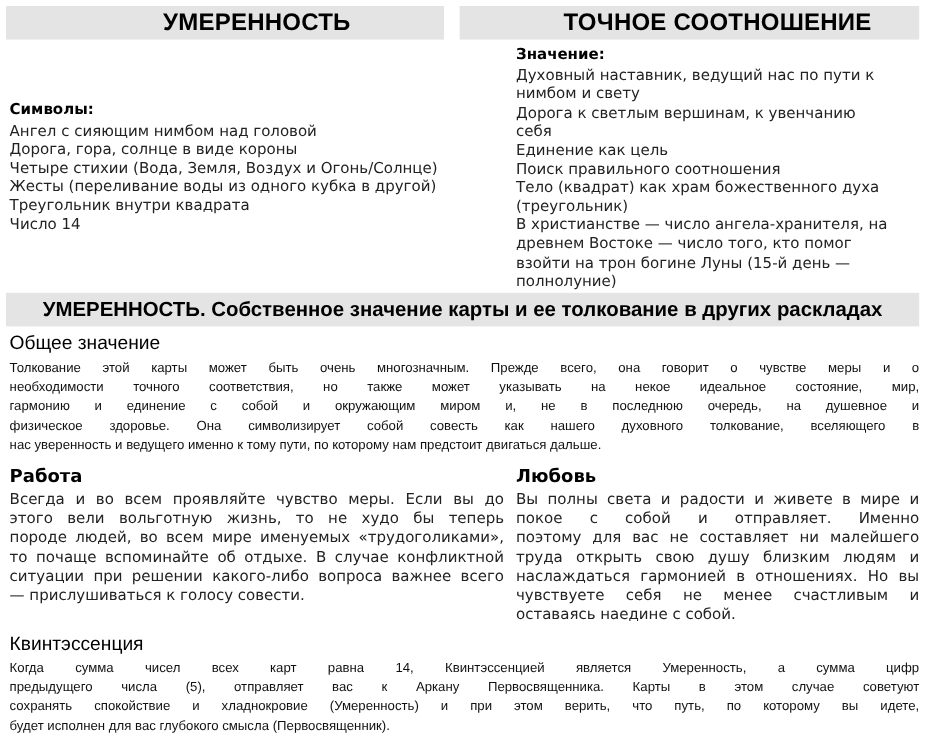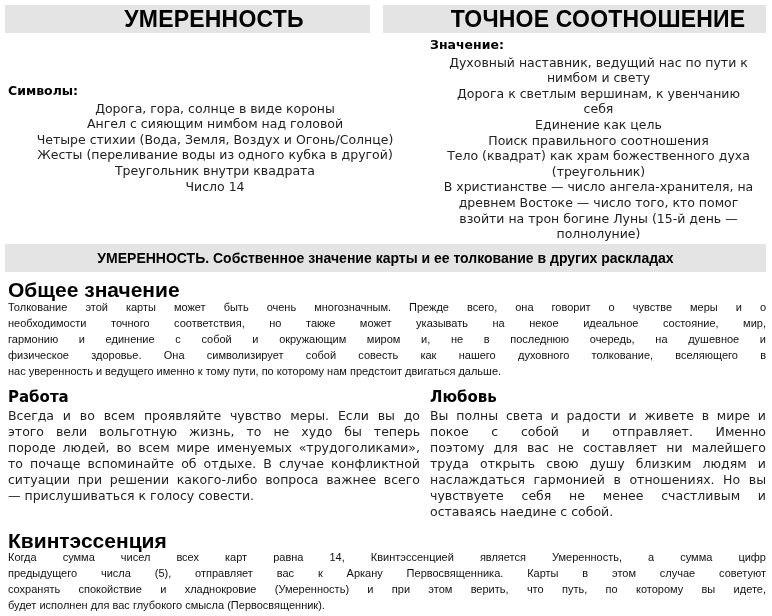--- a/index.html
+++ b/index.html
@@ -9,46 +9,46 @@
     font-family:"DejaVu Sans", sans-serif;
   }
   
   .bar { position:absolute; height:28px; background:#e4e4e4; }
   #bar-left  { left:5px;   top:5px; width:365px; }
   #bar-right { left:383px; top:5px; width:383px; }
   .bar-title {
     position:absolute; top:5px; height:28px;
     display:flex; align-items:center; justify-content:center;
     font-family:"Liberation Sans", sans-serif; font-weight:bold;
-    font-size:23px; color:#000; letter-spacing:0.2px; white-space:nowrap;
+    font-size:20px; color:#000; letter-spacing:0.2px; white-space:nowrap;
   }
   #title-left  { left:8px;   width:412px; }
   #title-right { left:430px; width:336px; }
 
   
   .vcol { position:absolute; font-size:12.5px; line-height:15.6px; color:#222; }
   #col-symbols { left:8px;   top:83px; width:414px; }
   #col-meaning { left:430px; top:37px; width:337px; }
   .vhead { font-weight:bold; color:#000; margin-bottom:2px; white-space:nowrap; }
-  .plain .tline { text-align:center; white-space:pre; }
+  .plain .tline { text-align:left; white-space:pre; }
 
   
   #banner-bar {
     position:absolute; left:5px; top:244px; width:761px; height:28px;
     background:#e4e4e4; display:flex; align-items:center; justify-content:center;
   }
   #banner-text {
     font-family:"Liberation Sans", sans-serif; font-weight:bold;
-    font-size:14px; color:#000; white-space:nowrap;
+    font-size:17px; color:#000; white-space:nowrap;
   }
 
   
   .nhead {
     position:absolute; font-family:"Liberation Sans", sans-serif;
-    font-weight:bold; font-size:21px; color:#000; white-space:nowrap;
+    font-weight:normal; font-size:16px; color:#000; white-space:nowrap;
   }
   #general-head { left:8px;   top:278px; }
   #quint-head   { left:8px;   top:529px; }
   
   .whead {
     position:absolute; font-family:"DejaVu Sans", sans-serif;
     font-weight:bold; font-size:15px; color:#000; white-space:nowrap;
   }
   #work-head { left:8px;   top:388px; }
   #love-head { left:430px; top:388px; }
@@ -78,22 +78,22 @@
 <div class="page">
 
   <div class="bar" id="bar-left"></div>
   <div class="bar" id="bar-right"></div>
   <div class="bar-title" id="title-left">УМЕРЕННОСТЬ</div>
   <div class="bar-title" id="title-right">ТОЧНОЕ СООТНОШЕНИЕ</div>
 
   <div class="vcol" id="col-symbols">
     <div class="vhead">Символы:</div>
     <div class="plain">
+        <div class="tline">Ангел с сияющим нимбом над головой</div>
         <div class="tline">Дорога, гора, солнце в виде короны</div>
-        <div class="tline">Ангел с сияющим нимбом над головой</div>
         <div class="tline">Четыре стихии (Вода, Земля, Воздух и Огонь/Солнце)</div>
         <div class="tline">Жесты (переливание воды из одного кубка в другой)</div>
         <div class="tline">Треугольник внутри квадрата</div>
         <div class="tline">Число 14</div>
       </div>
   </div>
 
   <div class="vcol" id="col-meaning">
     <div class="vhead">Значение:</div>
     <div class="plain">

